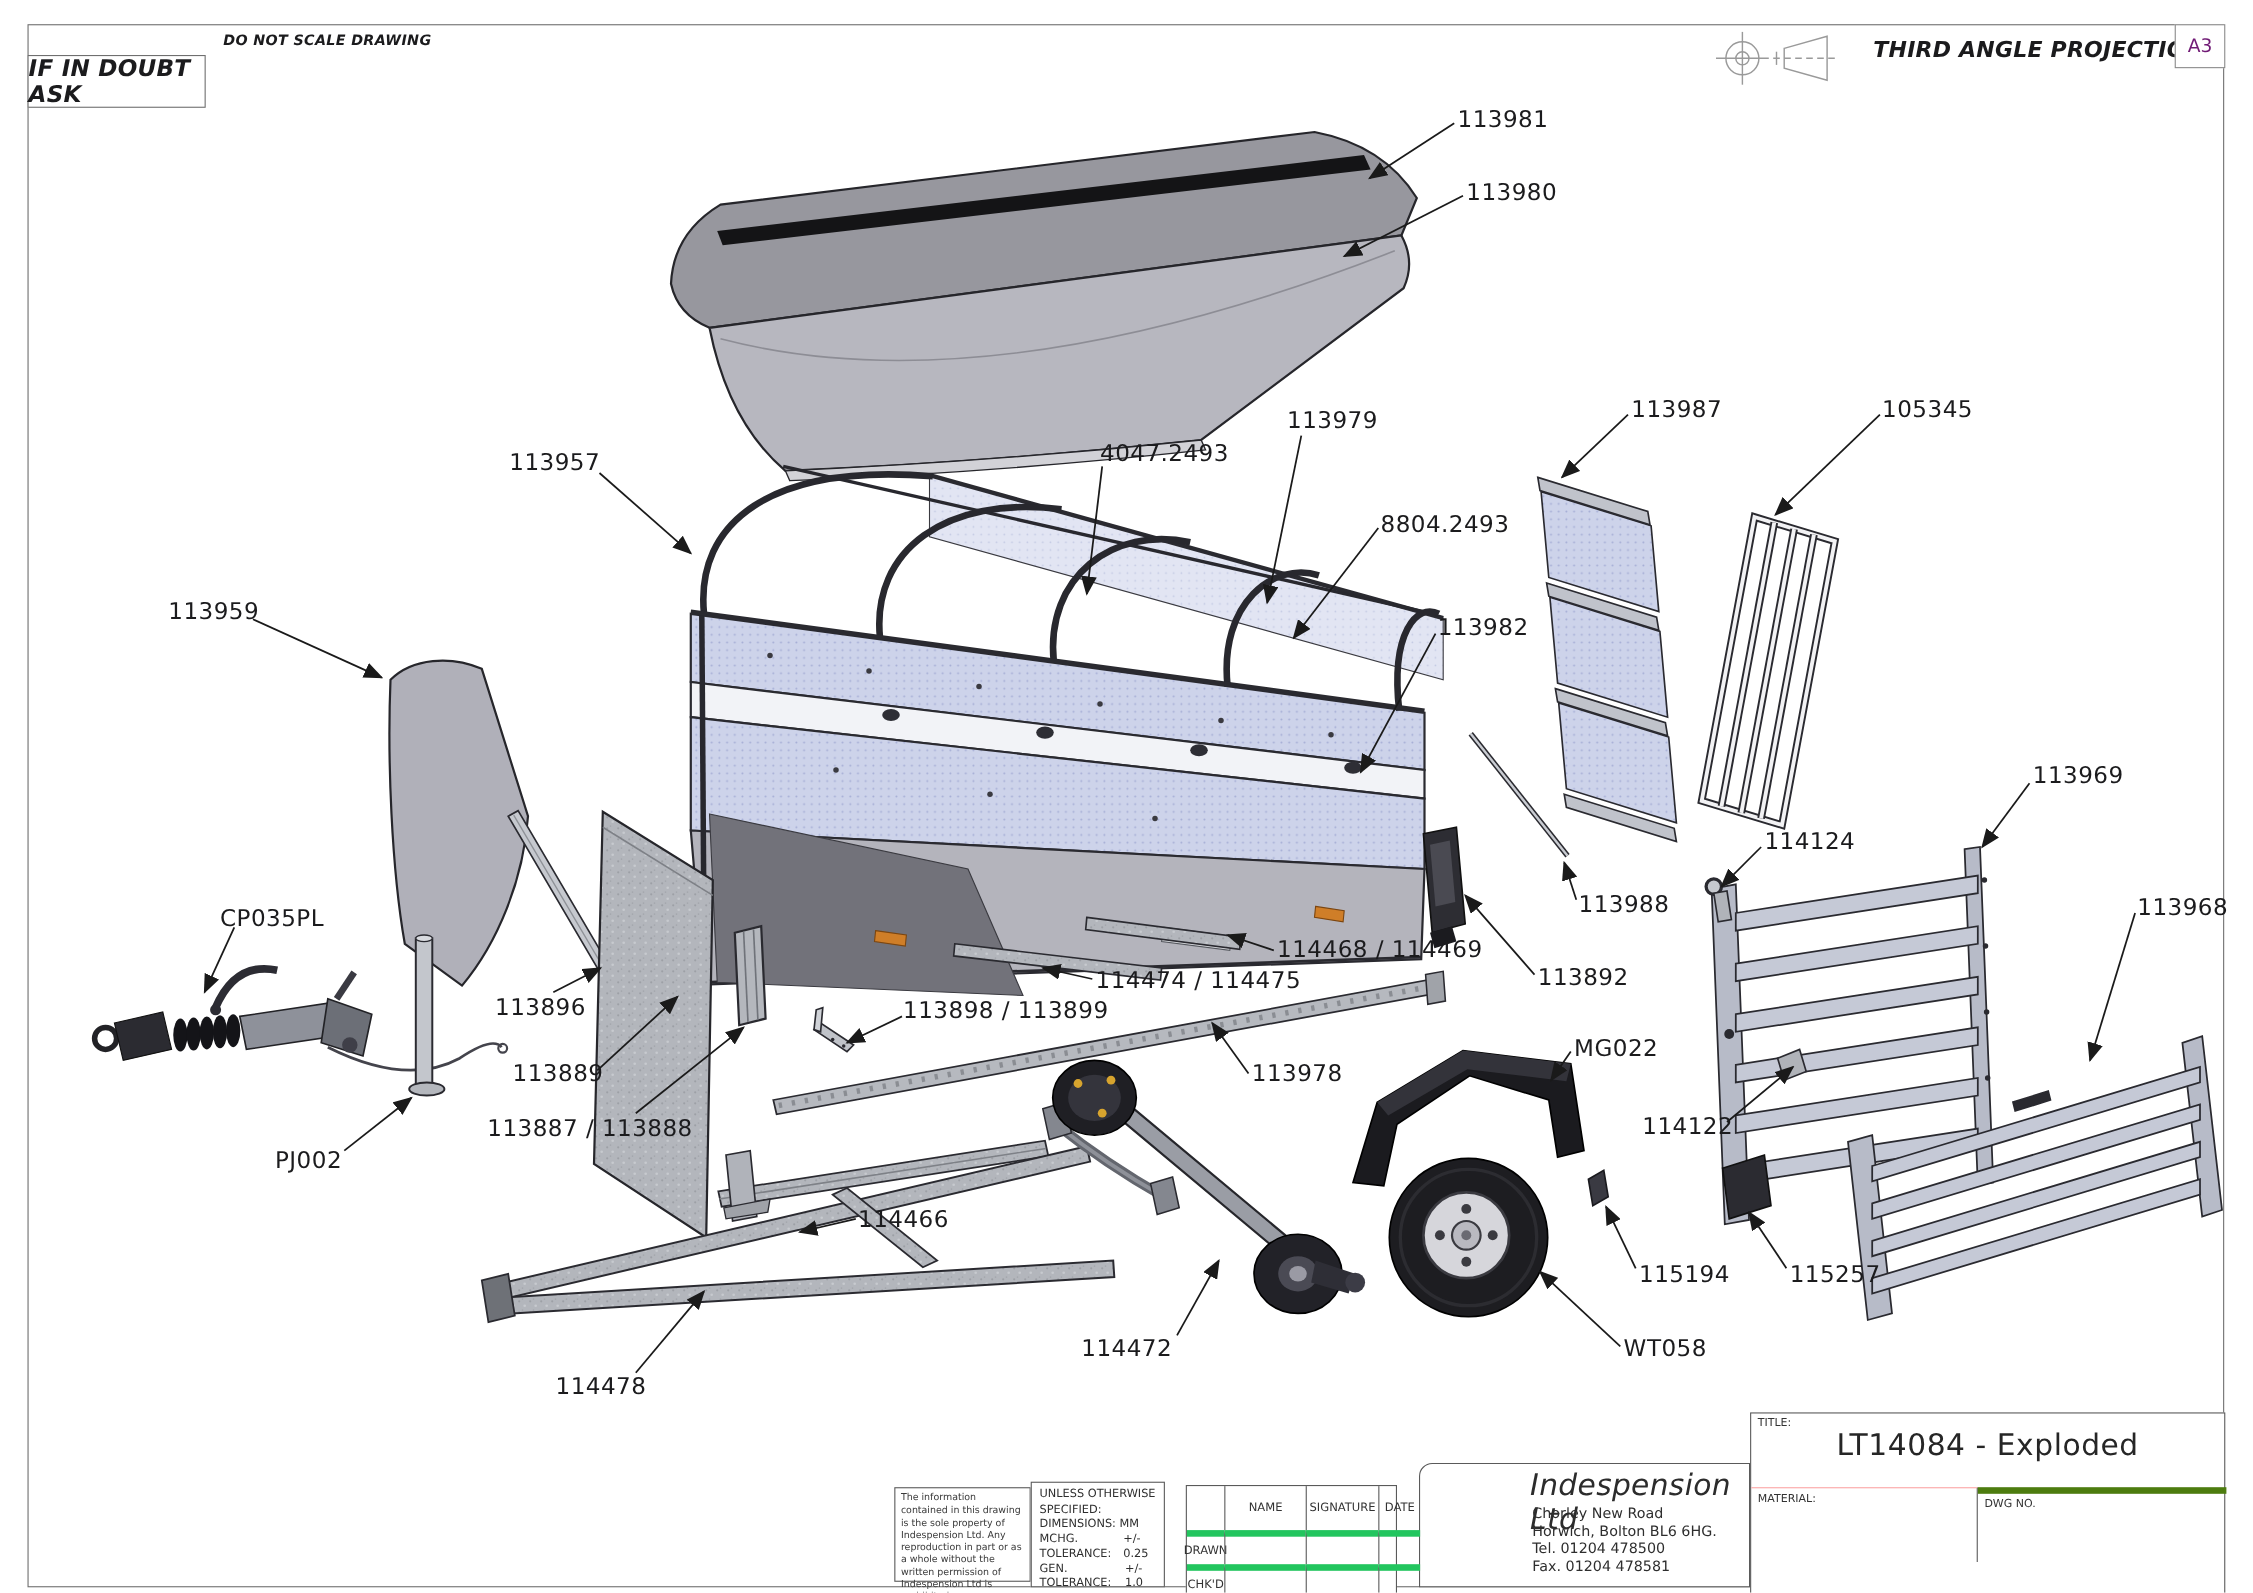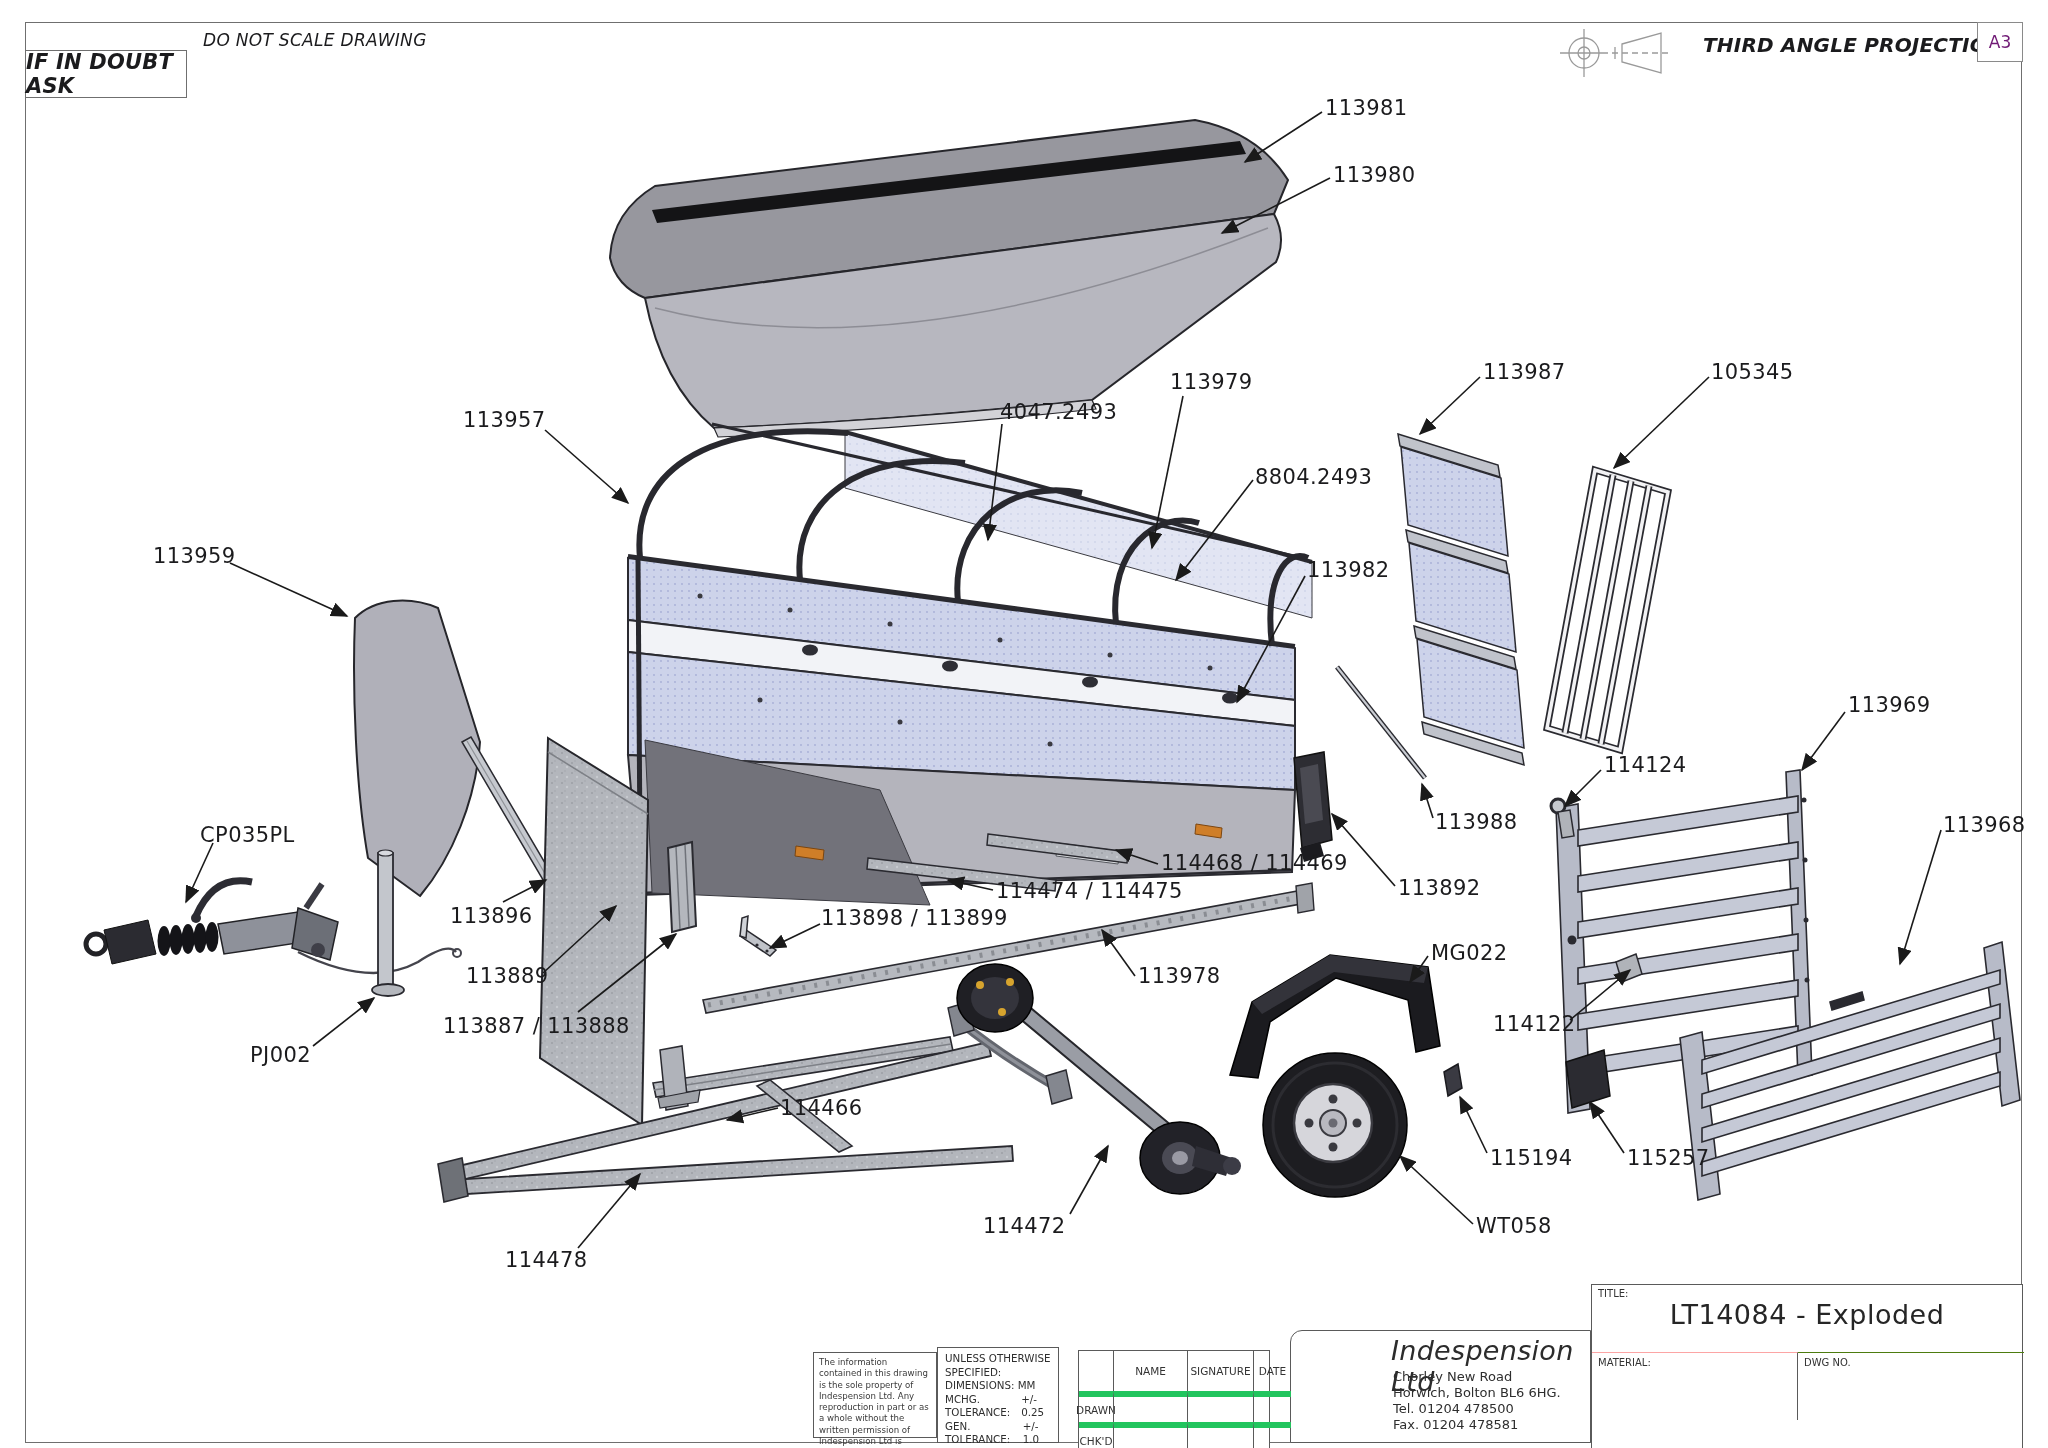--- a/index.html
+++ b/index.html
@@ -3,34 +3,34 @@
 <meta charset="utf-8">
 <style>
   html,body{margin:0;padding:0;background:#ffffff;}
   #sheet{position:relative;width:2048px;height:1448px;background:#ffffff;overflow:hidden;
          font-family:"DejaVu Sans",sans-serif;color:#1b1b1d;}
   .frame{position:absolute;left:25px;top:22px;width:1997px;height:1421px;border:1px solid #6f6f6f;box-sizing:border-box;}
   
   .warnbox{position:absolute;left:25px;top:22px;width:162px;height:48px;border:1px solid #6f6f6f;background:#fff;
            display:flex;align-items:center;justify-content:center;box-sizing:border-box;margin-top:28px;}
   .warnbox span{font-size:21px;font-weight:bold;font-style:italic;letter-spacing:.2px;}
-  .noscale{position:absolute;left:203px;top:30px;font-size:17px;font-weight:normal;font-style:italic;letter-spacing:.3px;}
+  .noscale{position:absolute;left:203px;top:30px;font-size:13px;font-weight:bold;font-style:italic;letter-spacing:.3px;}
   .tap{position:absolute;left:1703px;top:33px;font-size:20px;font-weight:bold;font-style:italic;letter-spacing:.2px;}
   .a3box{position:absolute;left:1977px;top:22px;width:46px;height:40px;border:1px solid #8a8a8a;box-sizing:border-box;
          display:flex;align-items:center;justify-content:center;font-size:17px;color:#701a75;background:#fff;}
   
   .plabel{position:absolute;font-size:21px;color:#1b1b1d;letter-spacing:.4px;white-space:nowrap;z-index:5;}
   svg.draw{position:absolute;left:0;top:0;z-index:2;}
   
   .tb{position:absolute;box-sizing:border-box;border:1px solid #5a5a5a;background:#fff;}
   .titlebox{left:1591px;top:1268px;width:432px;height:175px;margin-top:16px;}
   .tlabel{position:absolute;font-size:10px;color:#333;}
   .bigtitle{position:absolute;left:0;top:14px;width:100%;text-align:center;font-size:27px;color:#262626;letter-spacing:.5px;}
   .matcell{position:absolute;left:0;top:67px;width:206px;height:68px;border-top:1px solid #fca5a5;border-right:1px solid #5a5a5a;box-sizing:border-box;}
-  .dwgcell{position:absolute;left:206px;top:67px;width:226px;height:68px;border-top:1px solid #4d7c0f;box-sizing:border-box;}
+  .dwgcell{position:absolute;left:206px;top:67px;width:226px;height:68px;border-top:6px solid #4d7c0f;box-sizing:border-box;}
   .botrow{position:absolute;left:0;top:135px;width:432px;height:40px;border-top:1px solid #5a5a5a;box-sizing:border-box;display:flex;}
   .scell{box-sizing:border-box;border-right:1px solid #5a5a5a;display:flex;align-items:center;justify-content:center;font-size:11px;color:#333;}
   .icell{box-sizing:border-box;position:relative;display:flex;align-items:center;justify-content:center;}
   .cell-lbl{position:absolute;left:6px;top:4px;font-size:11px;color:#333;}
   .issue-val{font-size:17px;color:#262626;}
   .companybox{left:1290px;top:1330px;width:301px;height:113px;border-top-left-radius:12px;}
   .coname{position:absolute;left:100px;top:4px;font-size:27px;font-style:italic;color:#2c2c2c;letter-spacing:.3px;}
   .coaddr{position:absolute;left:102px;top:38px;font-size:13px;line-height:16px;color:#2e2e2e;}
   .notesbox{left:813px;top:1352px;width:124px;height:86px;padding:4px 5px;font-size:8.6px;line-height:11.3px;color:#3a3a3a;}
   .specbox{left:937px;top:1347px;width:122px;height:96px;padding:4px 6px 0 7px;font-size:10.3px;line-height:13.5px;color:#2e2e2e;}

